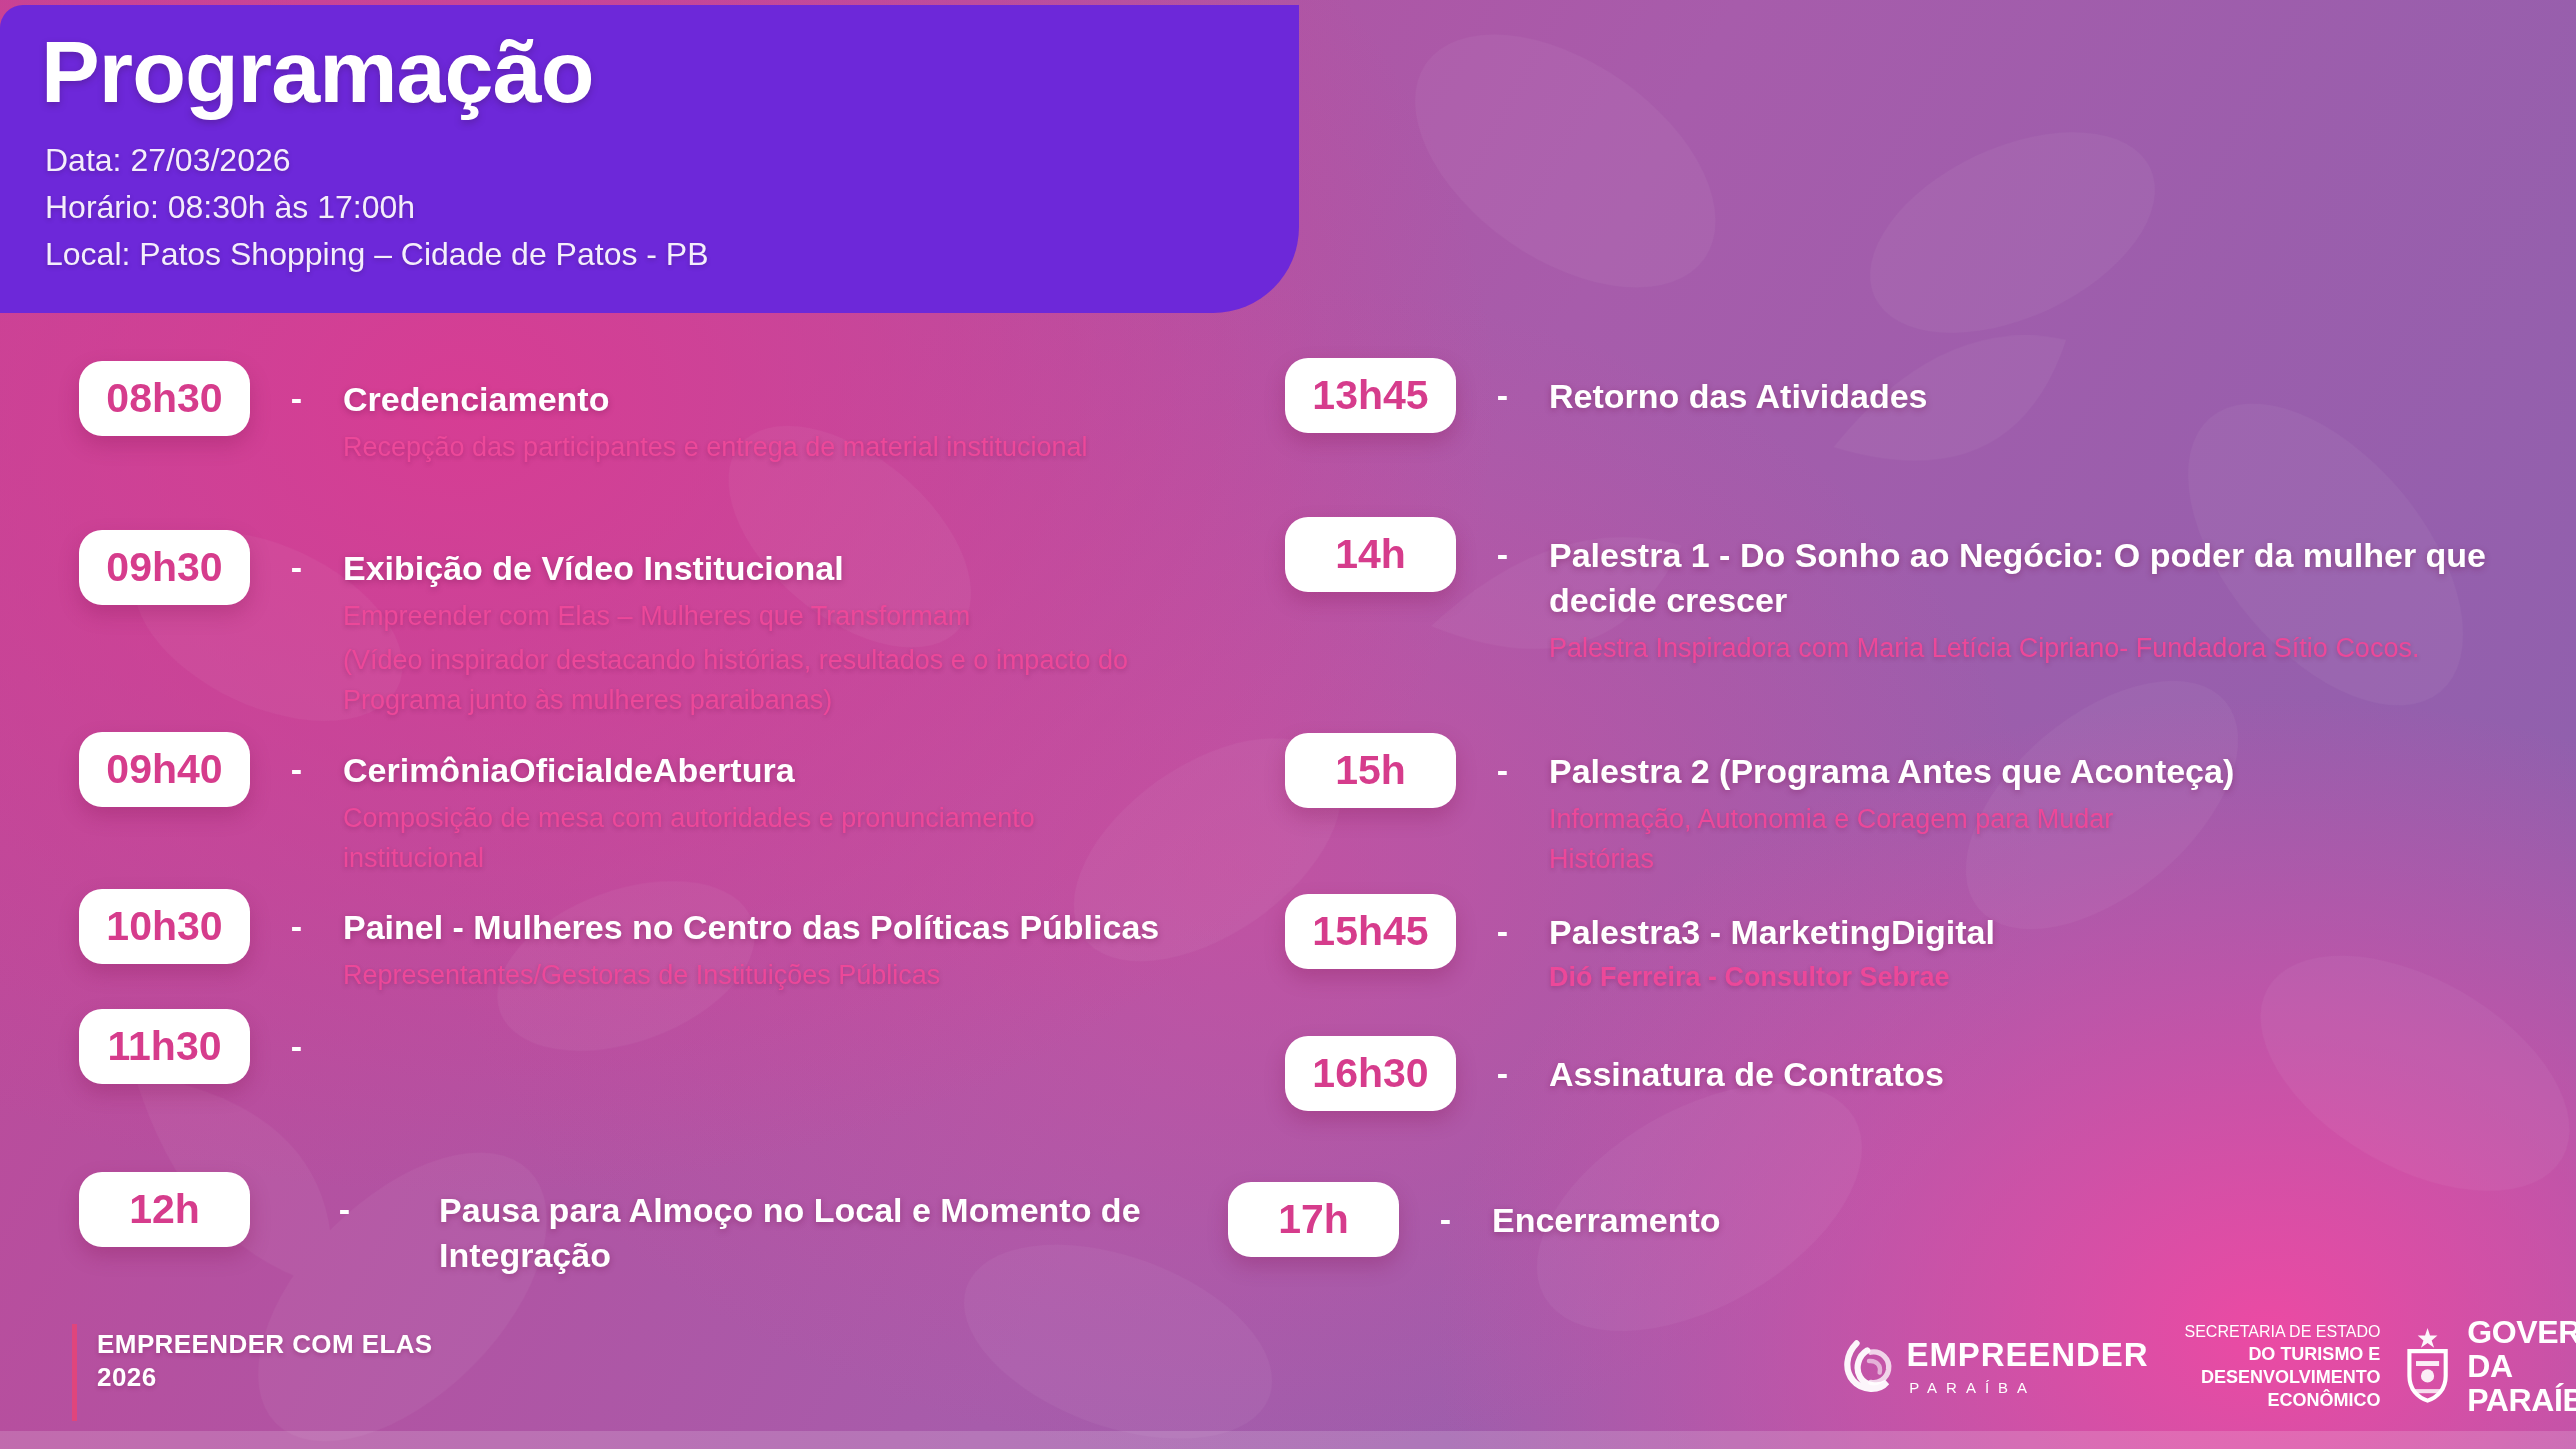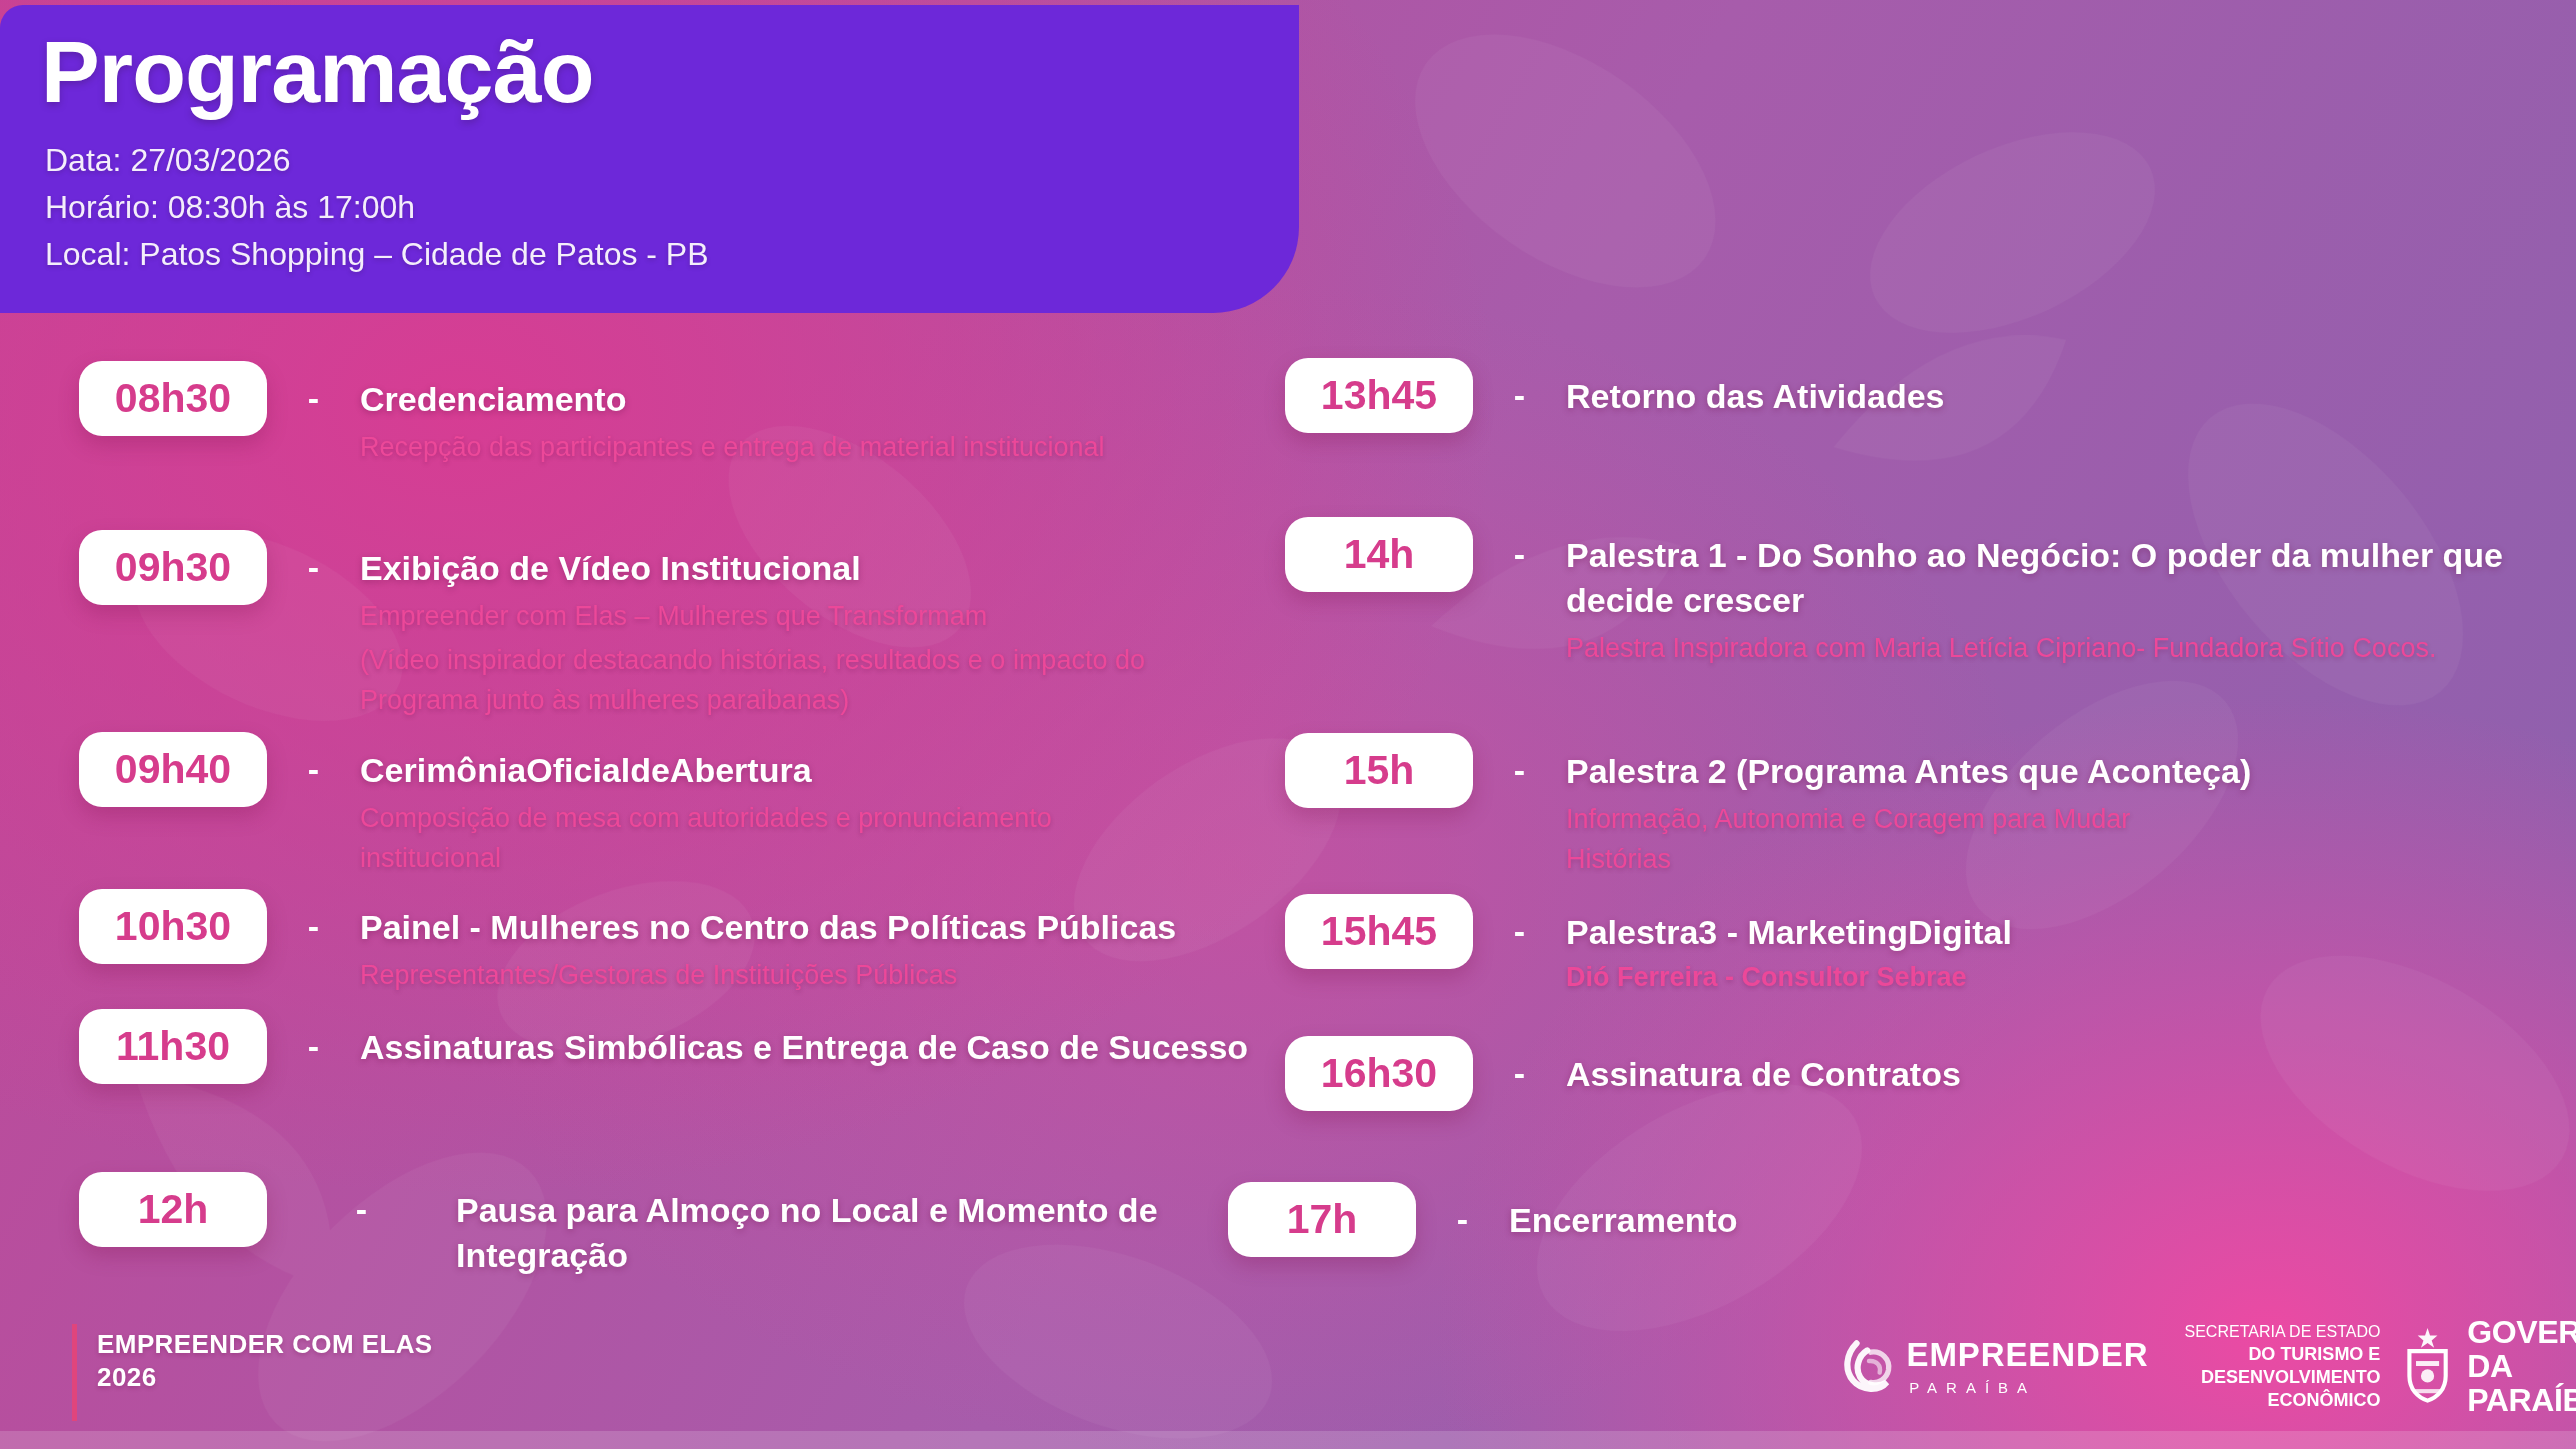--- a/index.html
+++ b/index.html
@@ -14,21 +14,21 @@
   .bottom-band{position:absolute;left:0;right:0;bottom:0;height:18px;background:rgba(255,255,255,.16);}
   
   .header-card{position:absolute;left:0;top:5.4px;width:1299px;height:308px;background:#6d28d9;
     border-radius:23px 0 86px 0;}
   .page-title{position:absolute;left:41px;top:16px;font-size:88px;font-weight:700;color:#ffffff;
     letter-spacing:-0.9px;text-shadow:0 2.7px 7.2px rgba(60,20,90,.35);}
   .header-info{position:absolute;left:45px;top:132px;font-size:32px;font-weight:400;color:#f4eefb;
     line-height:47px;text-shadow:0 1.8px 4.5px rgba(60,20,90,.3);}
   
   .row{position:absolute;display:flex;align-items:flex-start;}
-  .pill{width:188px;height:75px;background:#ffffff;border-radius:23px;flex:0 0 auto;
+  .pill{width:171px;height:75px;background:#ffffff;border-radius:23px;flex:0 0 auto;
     display:flex;align-items:center;justify-content:center;
     font-size:41px;font-weight:700;color:#d63c8c;
     box-shadow:0 9px 19.7px rgba(130,20,80,.28);}
   .dash{width:93px;text-align:center;color:#ffffff;font-size:34px;font-weight:600;
     line-height:43px;margin-top:16px;flex:0 0 auto;}
   .texts{display:flex;flex-direction:column;margin-top:16px;}
   .evt-title{font-size:34px;font-weight:700;color:#ffffff;line-height:45px;max-width:948px;
     text-shadow:0 1.8px 6.3px rgba(110,20,75,.4);}
   .evt-desc{font-size:27px;font-weight:400;color:#ec4899;line-height:40px;max-width:903px;
     margin-top:4.5px;text-shadow:0 1.8px 4.5px rgba(110,20,75,.3);}
@@ -114,23 +114,20 @@
       <div class="pill">10h30</div>
       <div class="dash">-</div>
       <div class="texts">
         <div class="evt-title">Painel - Mulheres no Centro das Políticas Públicas</div>
         <div class="evt-desc">Representantes/Gestoras de Instituições Públicas</div>
       </div>
     </div>
     <div class="row" style="left: 79px; top: 1009px;">
       <div class="pill">11h30</div>
       <div class="dash">-</div>
-      <div class="texts">
-        <div class="evt-title">Assinaturas Simbólicas e Entrega de Caso de Sucesso</div>
-      </div>
     </div>
     <div class="row" style="left: 79px; top: 1172px; gap: 48px;">
       <div class="pill">12h</div>
       <div class="dash">-</div>
       <div class="texts">
         <div class="evt-title" style="max-width: 733px;">Pausa para Almoço no Local e Momento de Integração</div>
       </div>
     </div>
     <div class="row" style="left: 1285px; top: 358px;">
       <div class="pill">13h45</div>

